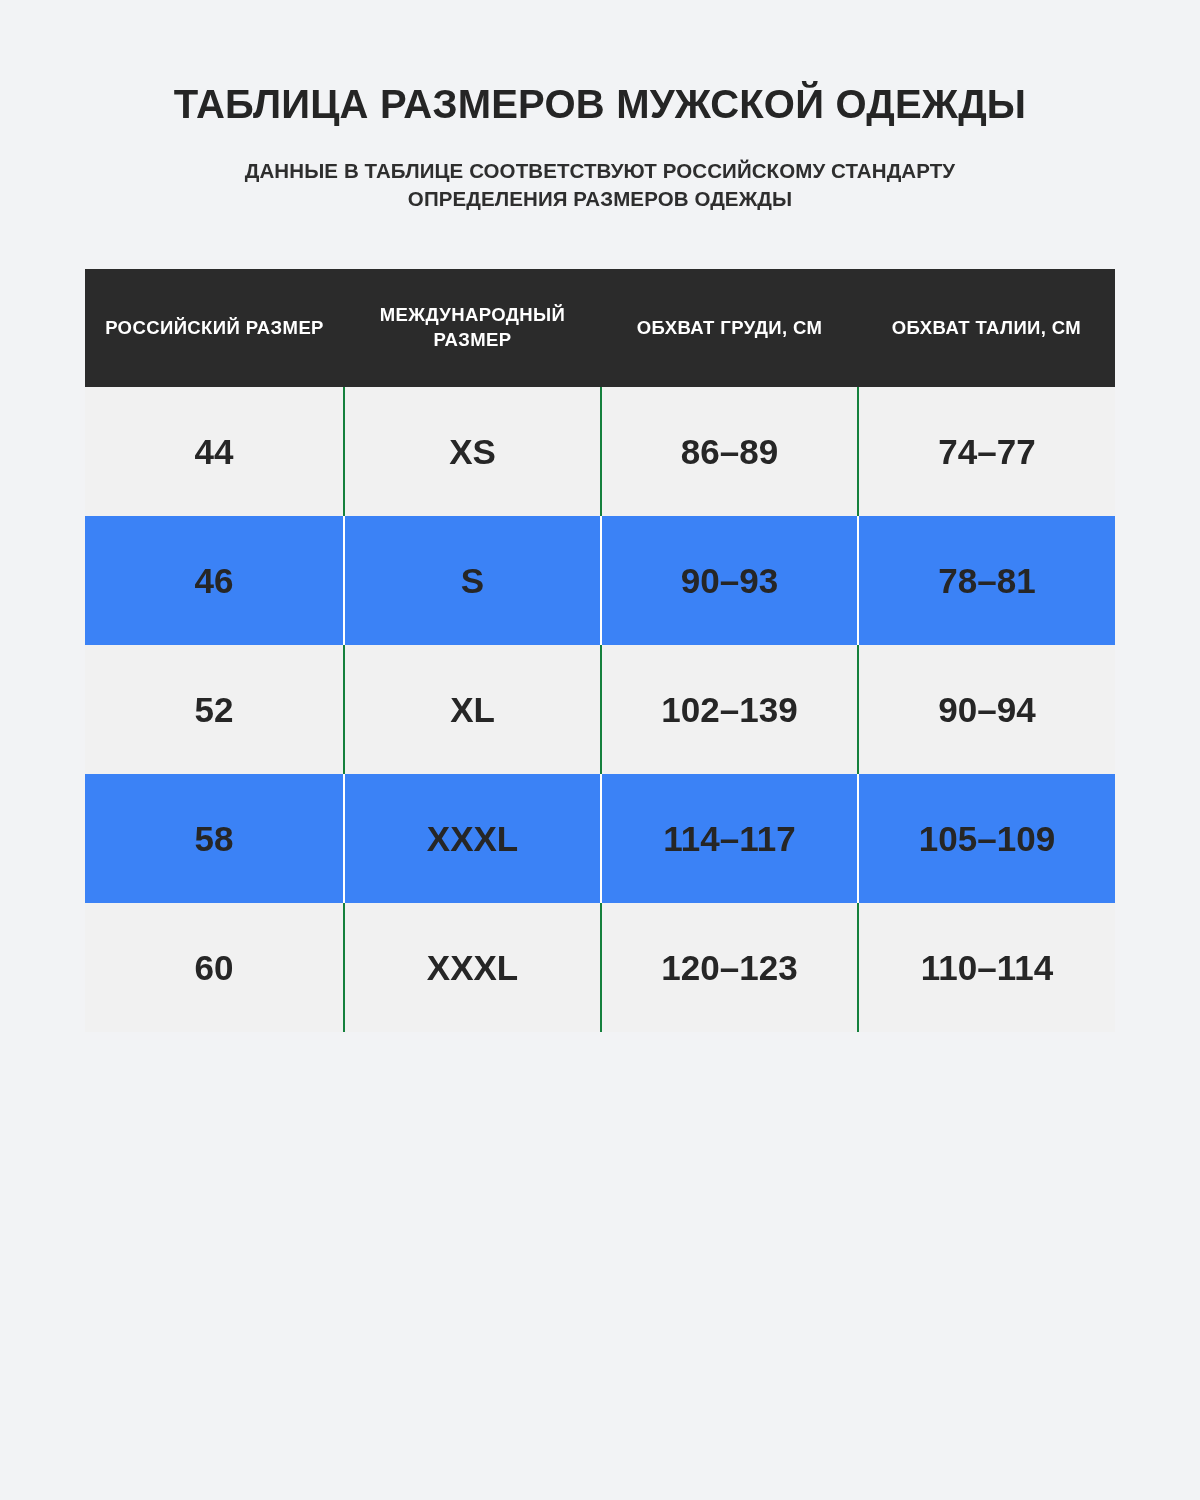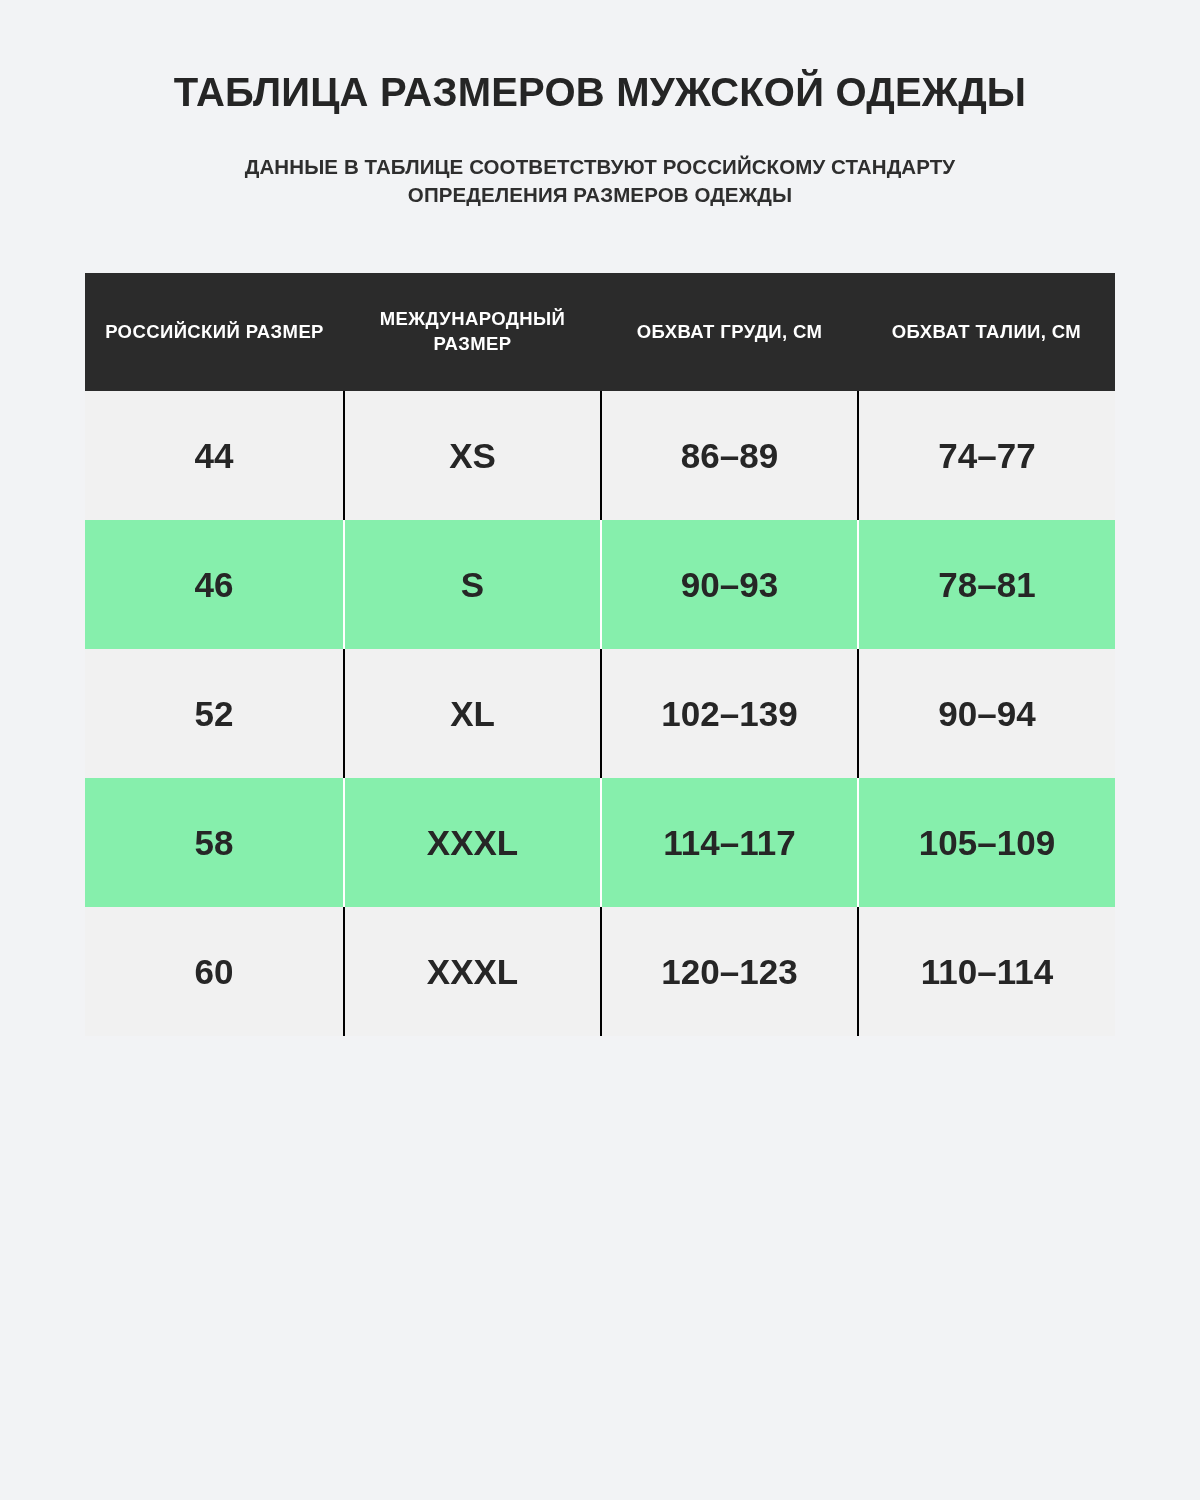--- a/index.html
+++ b/index.html
@@ -21,30 +21,30 @@
     padding: 70px 85px 0 85px;
     display: flex;
     flex-direction: column;
   }
   .title {
     text-align: center;
     font-size: 40px;
     font-weight: bold;
     letter-spacing: 0.2px;
     color: #252525;
-    margin: 0 0 22px 0;
+    margin: 12px 0 22px 0;
     line-height: 1.12;
   }
   .subtitle {
     text-align: center;
     font-size: 20.5px;
     font-weight: bold;
     color: #2e2e2e;
     line-height: 1.38;
-    margin: 16px auto;
+    margin: 8px auto;
     max-width: 760px;
     letter-spacing: 0.1px;
   }
   .table-wrap {
     margin-top: 48px;
   }
   table.size-table {
     width: 1030px;
     border-collapse: collapse;
     table-layout: fixed;
@@ -63,32 +63,32 @@
     box-sizing: border-box;
     border: none;
   }
   table.size-table tbody td {
     height: 129px;
     text-align: center;
     vertical-align: middle;
     font-size: 35px;
     font-weight: bold;
     color: #262626;
-    border-right: 2px solid #000000;
+    border-right: 2px solid #15803d;
     box-sizing: border-box;
   }
   table.size-table tbody td:last-child {
     border-right: none;
     text-align: center;
   }
   table.size-table tbody tr.row-light td {
     background: #f1f1f1;
   }
   table.size-table tbody tr.row-dark td {
-    background: #86efac;
+    background: #3b82f6;
   }
   table.size-table tbody tr.row-dark td {
     border-right-color: #ffffff;
   }
   .col-1 { width: 259px; }
   .col-2 { width: 257px; }
   .col-3 { width: 257px; }
   .col-4 { width: 257px; }
 </style>
 </head>

